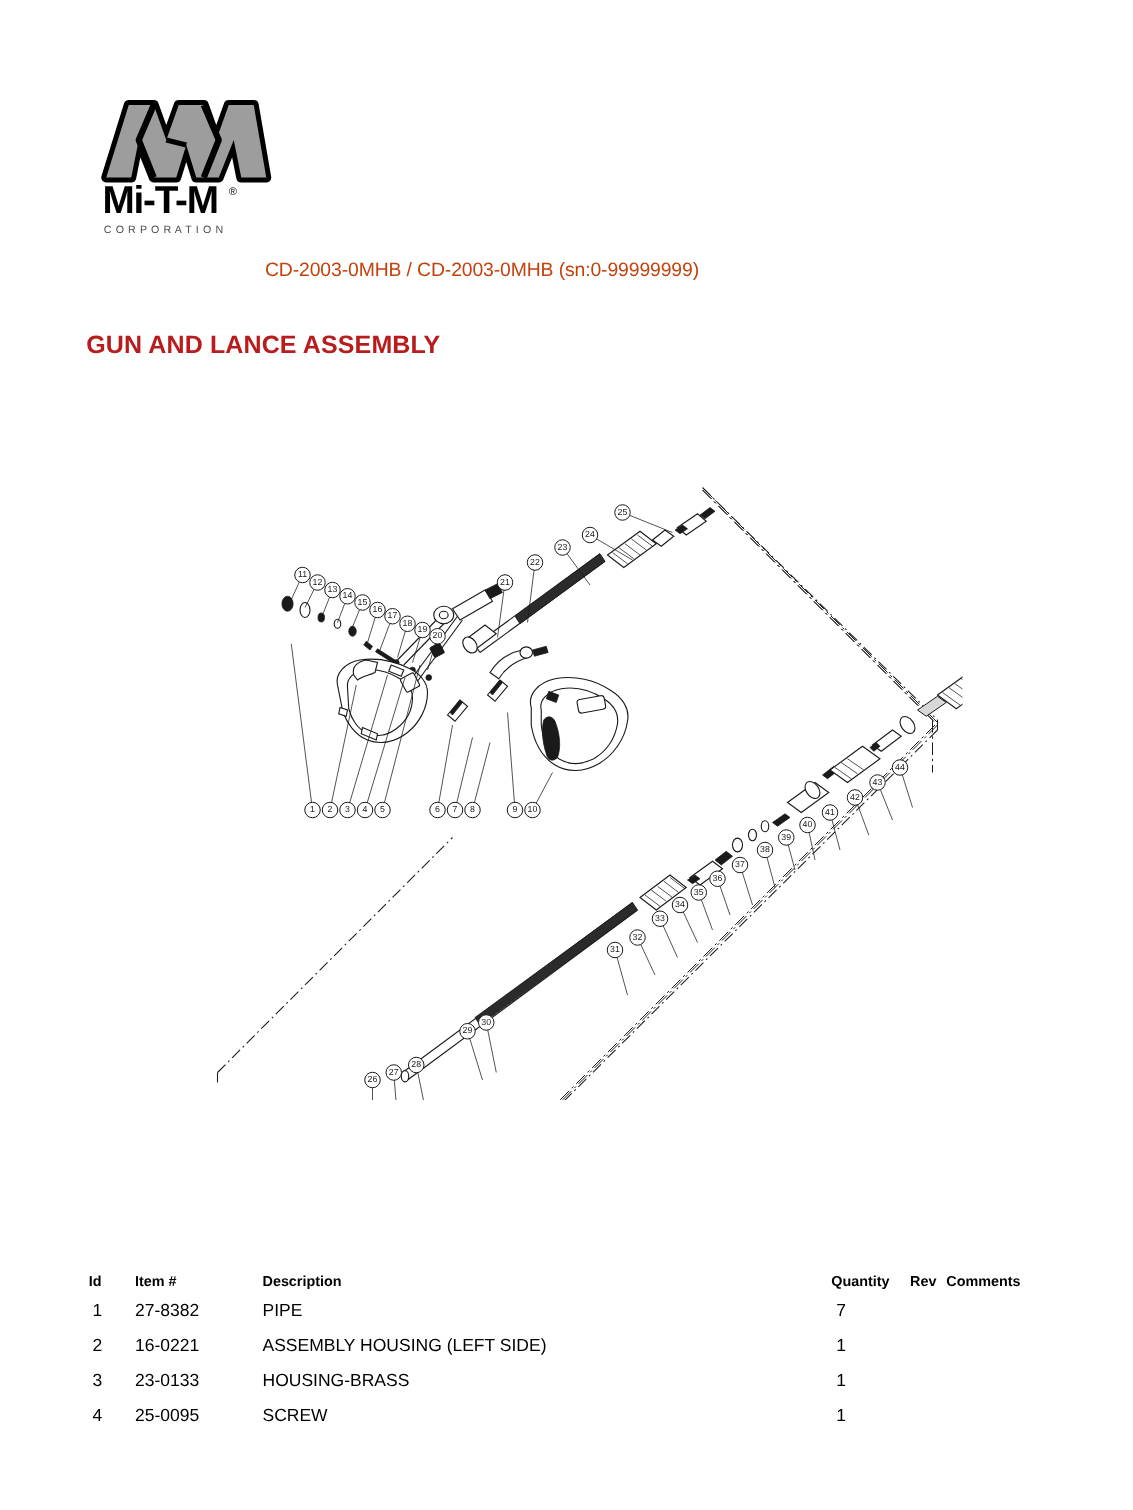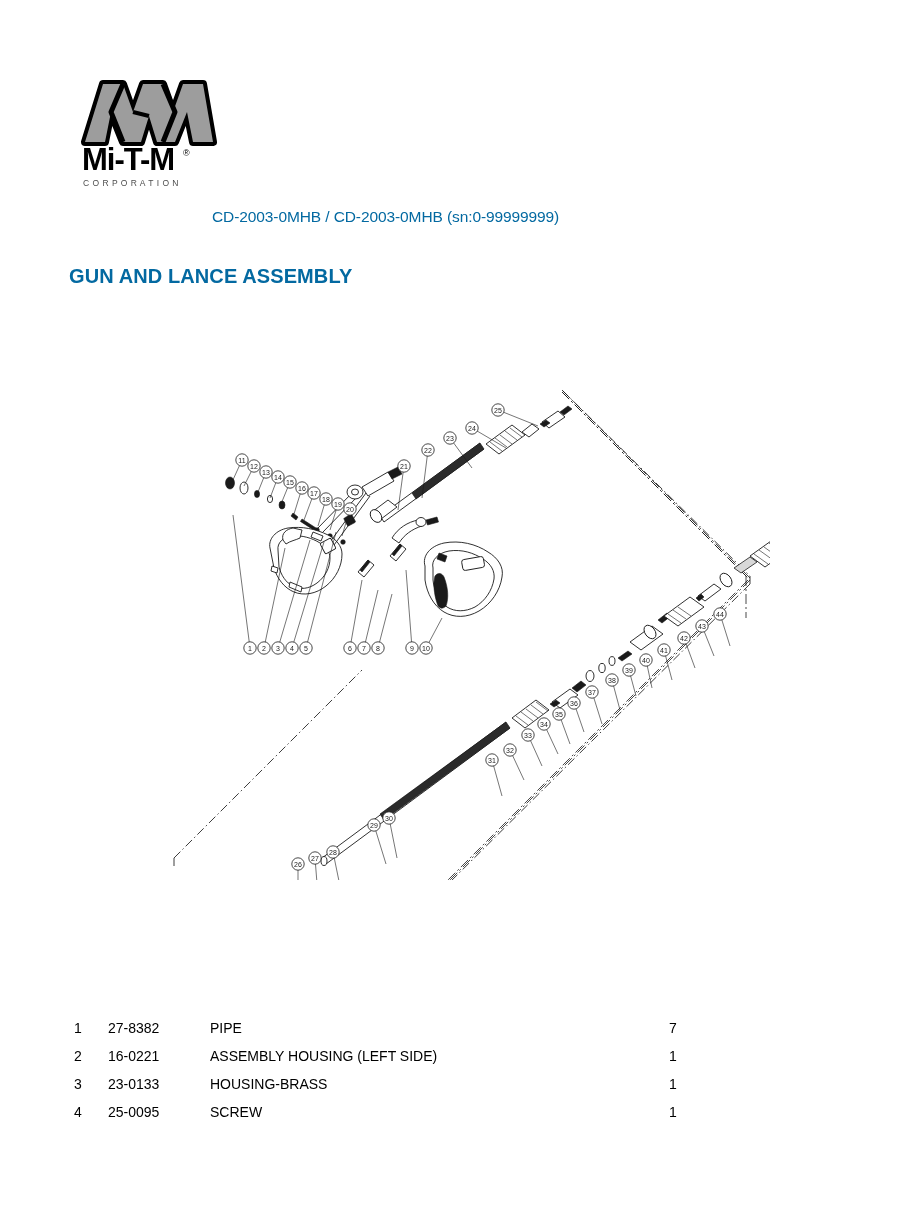--- a/index.html
+++ b/index.html
@@ -23,31 +23,31 @@
   }
   #logo-block svg { display: block; }
 
   
   #model-header {
     position: absolute;
     left: 212px; top: 208px;
     font-size: 15.5px;
     letter-spacing: -0.1px;
     white-space: nowrap;
-    color: #0369a1;
+    color: #c2410c;
   }
 
   #page-title {
     position: absolute;
     left: 69px; top: 265px;
     font-size: 20px;
     font-weight: bold;
     letter-spacing: 0.1px;
     white-space: nowrap;
-    color: #0369a1;
+    color: #b91c1c;
   }
 
   
   #diagram-area {
     position: absolute;
     left: 150px; top: 380px;
     width: 620px; height: 500px;
   }
   #diagram-svg { display: block; }
 
@@ -530,20 +530,28 @@
         <g>
           <line x1="570" y1="234" x2="580" y2="266" class="leader"></line>
           <circle cx="570" cy="234" r="6.2" class="bcirc"></circle>
           <text x="570" y="234.3" class="btext">44</text>
         </g>
       </g>
 </svg>
 </div>
 
 <div id="parts-table">
+  <div class="hdr-row">
+    <span class="hdr-cell x-id">Id</span>
+    <span class="hdr-cell x-item">Item #</span>
+    <span class="hdr-cell x-desc">Description</span>
+    <span class="hdr-cell x-qty">Quantity</span>
+    <span class="hdr-cell x-rev">Rev</span>
+    <span class="hdr-cell x-comm">Comments</span>
+  </div>
   <div id="table-body">
       <div class="trow">
         <span class="cell x-id-v">1</span>
         <span class="cell x-item">27-8382</span>
         <span class="cell x-desc">PIPE</span>
         <span class="cell x-qty-v">7</span>
         <span class="cell x-rev"></span>
         <span class="cell x-comm"></span>
       </div>
       <div class="trow">

